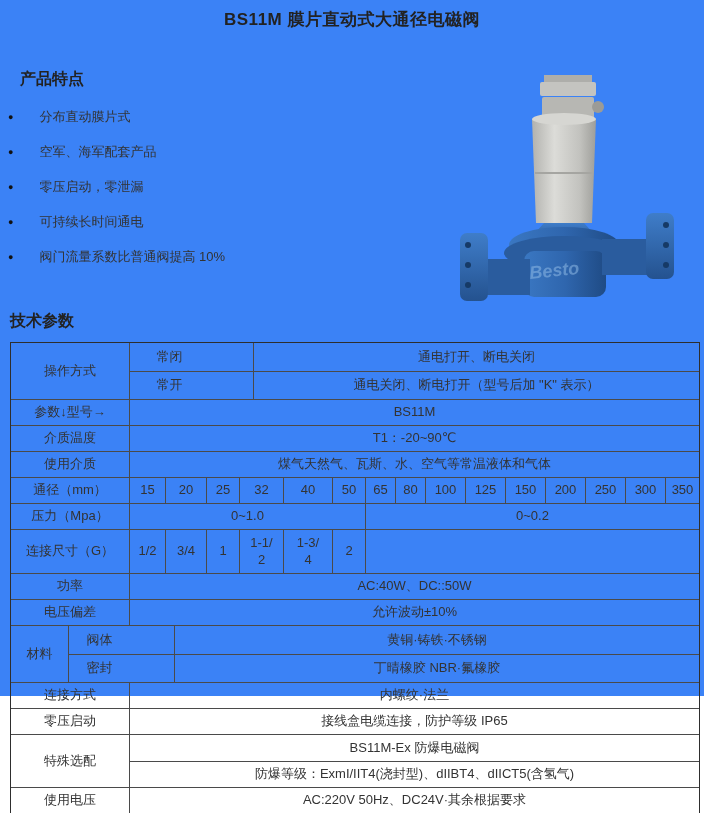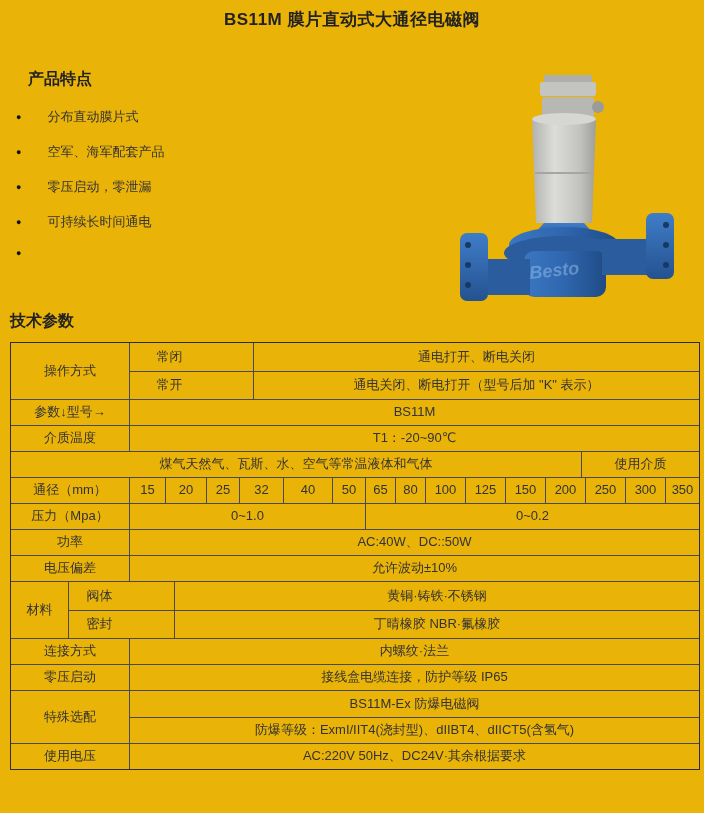--- a/index.html
+++ b/index.html
@@ -2,29 +2,29 @@
 <html><head>
 <meta charset="utf-8">
 <style>
   * { margin:0; padding:0; box-sizing:border-box; }
   html,body { background:#ffffff; }
   body {
     width:704px; height:813px;
     font-family:"Liberation Sans","DejaVu Sans",sans-serif;
     color:#333; overflow:hidden;
   }
-  .page { position:relative; width:704px; height:813px; background:#eab308; }
+  .page { position:relative; width:704px; height:696px; background:#3b82f6; }
 
   .title {
     text-align:center; font-size:17px; font-weight:700; color:#222;
     padding-top:8px; letter-spacing:0.5px;
   }
 
   .top-section { position:relative; height:248px; }
-  .features { position:absolute; left:28px; top:38px; width:400px; }
+  .features { position:absolute; left:20px; top:38px; width:400px; }
   .features-heading { font-size:16px; font-weight:700; color:#222; margin-bottom:18px; }
   .feature-item { display:flex; align-items:center; margin-bottom:17px; font-size:13px; color:#333; }
   .bullet { font-size:9px; color:#111; margin-right:26px; margin-left:-12px; }
 
   .product-image { position:absolute; right:4px; top:42px; width:248px; height:228px; }
 
   .specs-heading { font-size:16px; font-weight:700; color:#222; margin-left:10px; margin-top:32px; }
 
   .spec-table {
     margin:10px 0 0 10px; width:690px;
@@ -77,20 +77,21 @@
       <div class="feature-item">
         <span class="bullet">●</span>
         <span>零压启动，零泄漏</span>
       </div>
       <div class="feature-item">
         <span class="bullet">●</span>
         <span>可持续长时间通电</span>
       </div>
       <div class="feature-item">
         <span class="bullet">●</span>
+        <span>阀门流量系数比普通阀提高 10%</span>
       </div>
     </div>
 
     <div class="product-image">
       <svg width="248" height="228" viewBox="0 0 248 228">
         <defs>
           <linearGradient id="coilG" x1="0" y1="0" x2="1" y2="0">
             <stop offset="0" stop-color="#b2b2ae"></stop>
               <stop offset="0.35" stop-color="#dcdcd8"></stop>
             <stop offset="0.75" stop-color="#c2c2be"></stop>
@@ -161,22 +162,22 @@
       <div class="c lab">参数↓型号→</div>
       <div class="c val">BS11M</div>
     </div>
 
     <div class="r">
       <div class="c lab">介质温度</div>
       <div class="c val">T1：-20~90℃</div>
     </div>
 
     <div class="r">
+      <div class="c lab">使用介质</div>
       <div class="c val">煤气天然气、瓦斯、水、空气等常温液体和气体</div>
-      <div class="c lab">使用介质</div>
     </div>
 
     <div class="r">
       <div class="c lab">通径（mm）</div>
       <div class="c dn d0">15</div>
       <div class="c dn d1">20</div>
       <div class="c dn d2">25</div>
       <div class="c dn d3">32</div>
       <div class="c dn d4">40</div>
       <div class="c dn d5">50</div>
@@ -190,20 +191,34 @@
       <div class="c dn d13">300</div>
       <div class="c dlast">350</div>
     </div>
 
     <div class="r">
       <div class="c lab">压力（Mpa）</div>
       <div class="c p-low">0~1.0</div>
       <div class="c val">0~0.2</div>
     </div>
 
+    <div class="r h44">
+      <div class="c lab">连接尺寸（G）</div>
+      <div class="c dn d0">1/2</div>
+      <div class="c dn d1">3/4</div>
+      <div class="c dn d2">1</div>
+      <div class="c dn d3">
+          <span class="frac-inner">1-1/2</span>
+        </div>
+      <div class="c dn d4">
+          <span class="frac-inner">1-3/4</span>
+        </div>
+      <div class="c dn d5">2</div>
+      <div class="c dlast"></div>
+    </div>
 
     <div class="r">
       <div class="c lab">功率</div>
       <div class="c val">AC:40W、DC::50W</div>
     </div>
 
     <div class="r">
       <div class="c lab">电压偏差</div>
       <div class="c val">允许波动±10%</div>
     </div>

